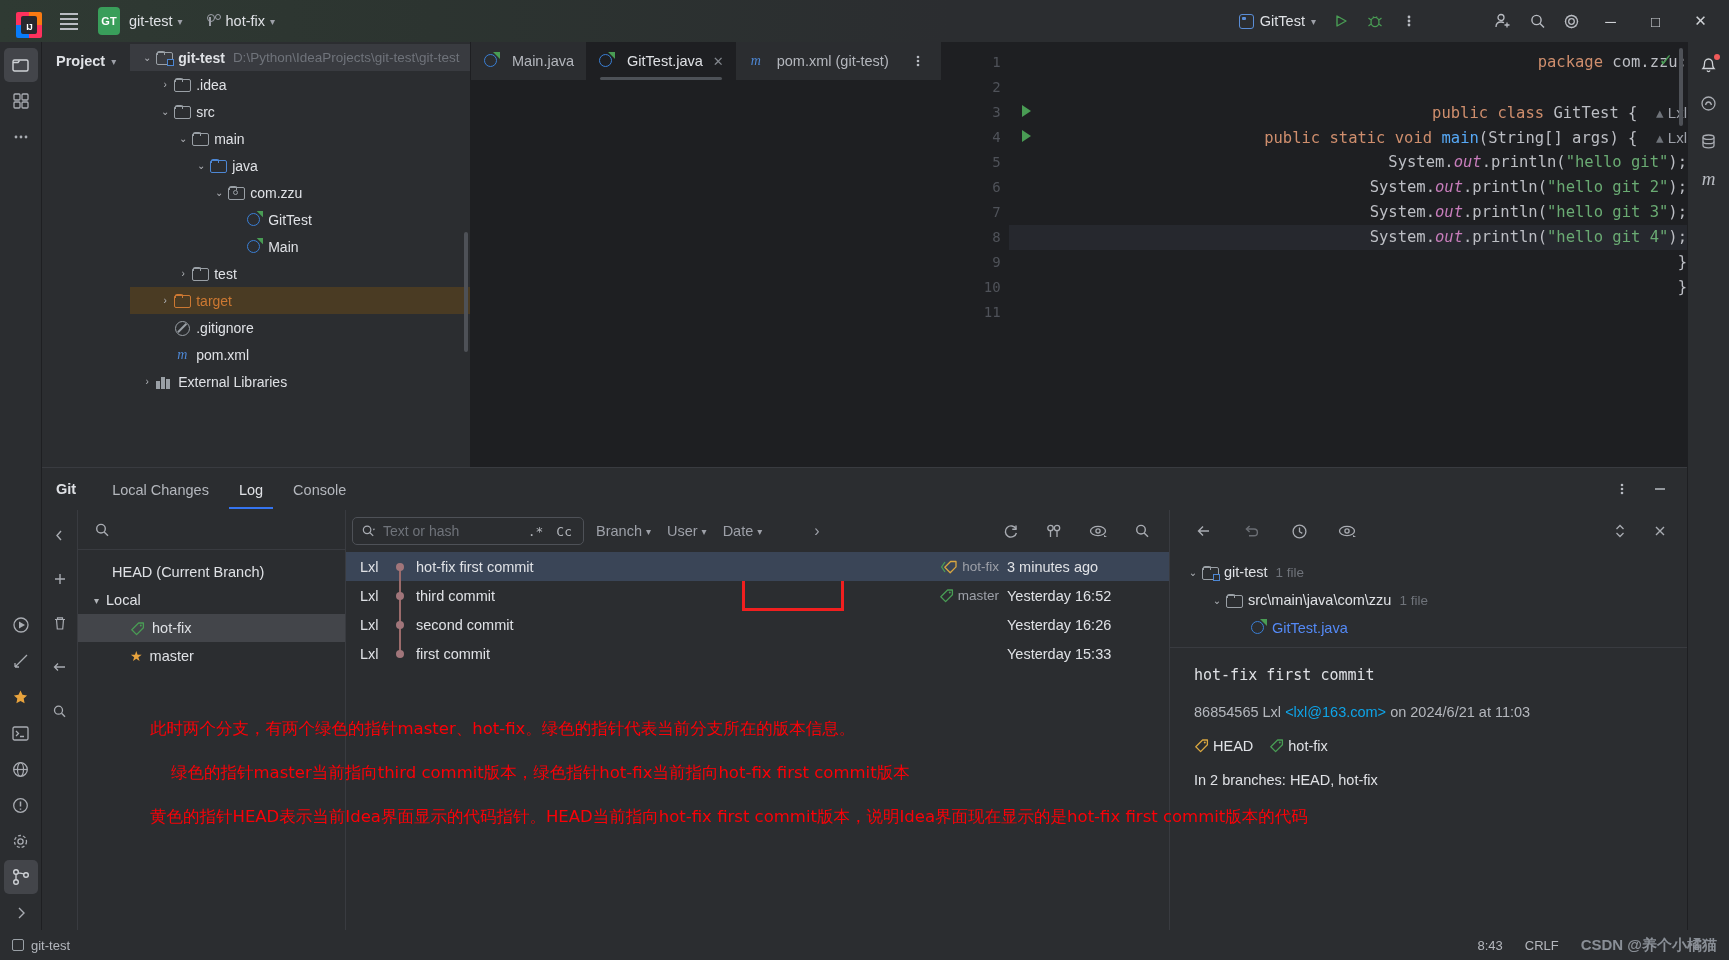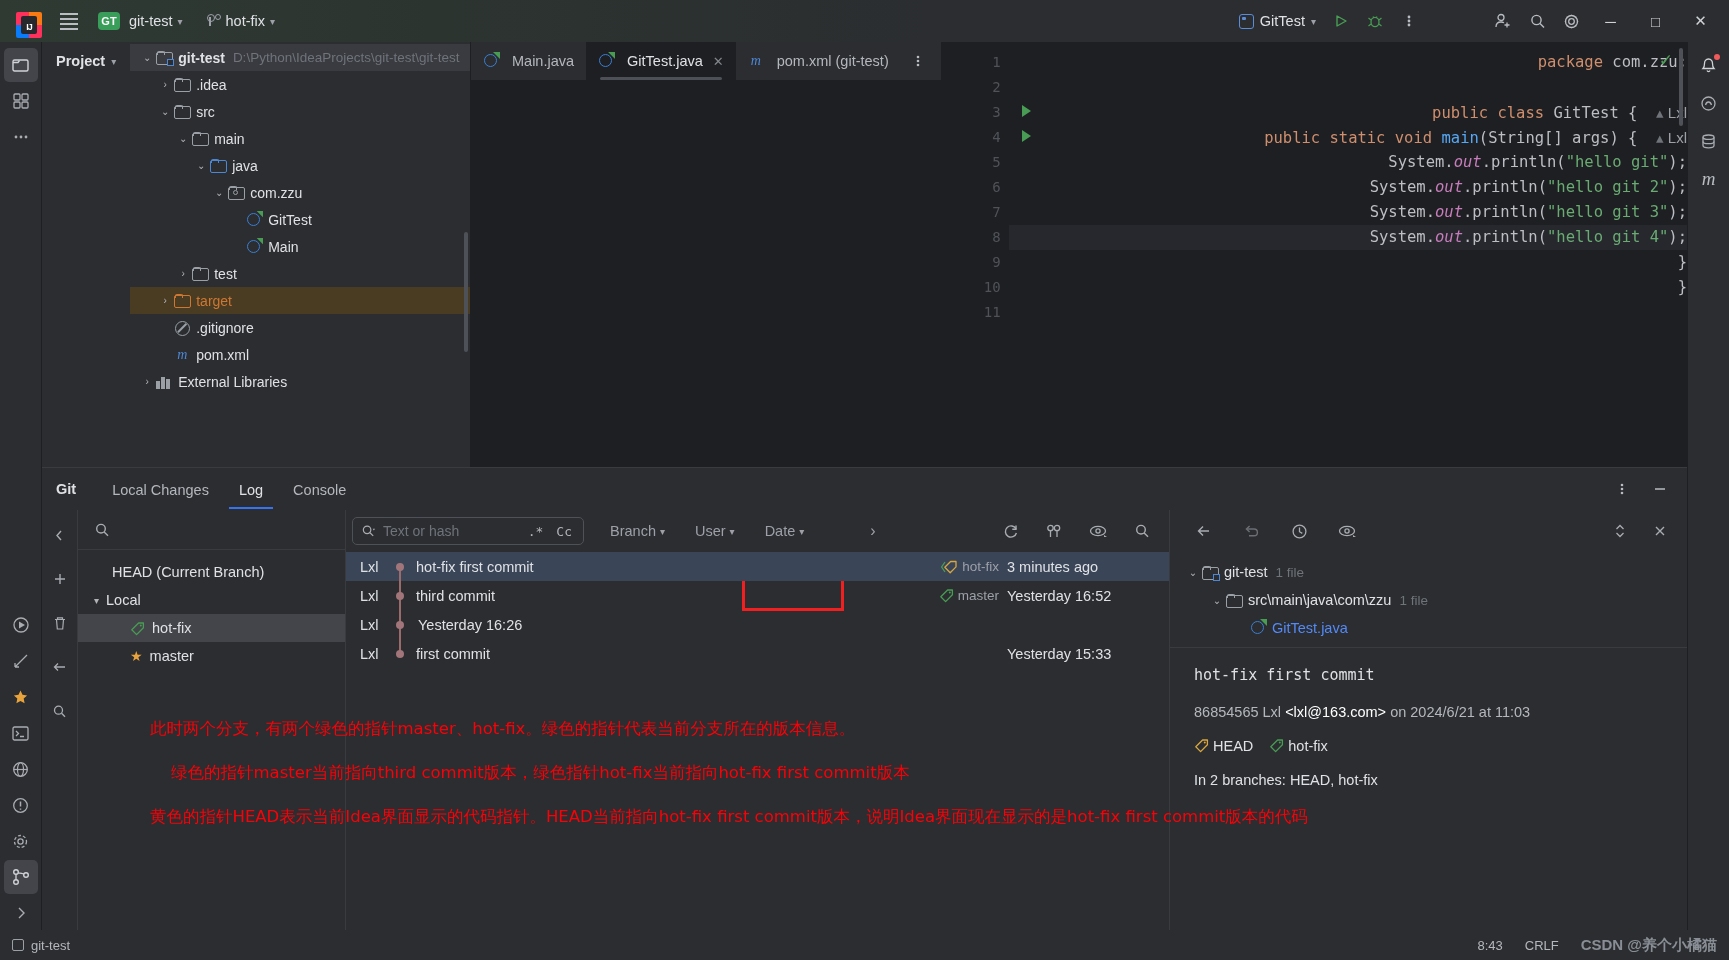--- a/index.html
+++ b/index.html
@@ -23,21 +23,21 @@
   .ij-logo .q { position: absolute; width: 13px; height: 13px; }
   .ij-logo .q1 { left: 0; top: 0; background: #fe315d; }
   .ij-logo .q2 { right: 0; top: 0; background: #f97a12; }
   .ij-logo .q3 { left: 0; bottom: 0; background: #087cfa; }
   .ij-logo .q4 { right: 0; bottom: 0; background: #fe315d; }
   .ij-logo .inner { position: absolute; left: 5px; top: 4px; width: 16px; height: 18px; background: #27282e; border-radius: 2px;
      color:#fff; font-size: 9px; font-weight: bold; text-align:center; line-height: 22px; letter-spacing:-1px;}
   .hamburger { width: 34px; height: 34px; display: flex; flex-direction: column; justify-content: center; align-items: center; gap: 3px; cursor: pointer; border-radius: 4px; }
   .hamburger span { display: block; width: 18px; height: 2px; background: #b9bcc2; }
   .proj-badge {
-    width: 22px; height: 18px; border-radius: 4px; background: #399e5a;
+    width: 22px; height: 28px; border-radius: 4px; background: #399e5a;
     color: #fff; font-size: 11px; font-weight: bold; display: flex; align-items: center; justify-content: center;
     margin-left: 10px;
   }
   .tb-item { display: flex; align-items: center; gap: 5px; padding: 4px 7px; border-radius: 5px; cursor: pointer; font-size: 14.5px; color: #dfe1e5; }
   .chev { font-size: 10px; color: #9da0a8; }
   .branch-ico { width: 14px; height: 15px; position: relative; }
   .branch-ico::before { content:""; position:absolute; left:2px; top:3px; width:2px; height:9px; background:#9da0a8;}
   .branch-ico::after { content:""; position:absolute; left:0px; top:0px; width:6px; height:6px; border:1.6px solid #9da0a8; border-radius:50%; background:transparent;}
   .branch-ico i { position:absolute; right:0px; top:0px; width:6px;height:6px; border:1.6px solid #9da0a8; border-radius:50%;}
   .tb-spacer { flex: 1; }
@@ -142,21 +142,21 @@
   .br-indent1 { padding-left: 34px; }
   .br-indent2 { padding-left: 52px; }
   .collapse-arrow { margin-right: 7px; font-size: 10px; color: #b0b3b8;}
   .tag-ico { width: 15px; height: 13px; margin-right: 7px; position: relative; flex:0 0 15px;}
   .tag-ico svg { display:block; }
   .star { color: #e8a33d; margin-right: 7px; font-size: 14px; }
   .gp-collapse { width: 36px; flex:0 0 36px; display:flex; flex-direction:column; align-items:center; padding-top:8px; gap:10px; background:#2b2d30; border-right:1px solid #393b40;}
 
   
   .logcol { flex: 1; display: flex; flex-direction: column; min-width: 0; background:#2b2d30;}
-  .log-toolbar { height: 42px; flex:0 0 42px; display: flex; align-items: center; gap: 22px; padding: 0 10px 0 6px; }
+  .log-toolbar { height: 42px; flex:0 0 42px; display: flex; align-items: center; gap: 8px; padding: 0 10px 0 6px; }
   .searchbox { width: 232px; height: 28px; border: 1px solid #4e5157; border-radius: 5px; display: flex; align-items: center; padding: 0 8px; gap: 7px; background:#2b2d30;}
   .searchbox .ph { flex: 1; color: #6f737a; font-size: 14px; }
   .sb-tog { color: #b0b3b8; font-size: 13px; padding: 0 3px; cursor: pointer; font-family:"DejaVu Sans Mono",monospace;}
   .filt { display: flex; align-items: center; gap: 4px; color: #9da0a8; font-size: 14.5px; cursor: pointer; padding: 3px 4px; border-radius:4px;}
   .tb-more { color: #9da0a8; margin-left: 10px; cursor: pointer; font-size: 14px;}
   .log-tools-right { margin-left: auto; display: flex; align-items: center; gap: 10px; }
 
   .logrows { flex: 1; overflow: hidden; font-size: 14.5px; position: relative;}
   .logrow { height: 29px; display: flex; align-items: center; cursor: pointer; position: relative;}
   .logrow.sel { background: #3a4557; }
@@ -173,21 +173,21 @@
 
   
   .details { width: 518px; flex: 0 0 518px; border-left: 1px solid #393b40; display: flex; flex-direction: column; background:#2b2d30;}
   .det-toolbar { height: 42px; flex:0 0 42px; display: flex; align-items: center; gap: 14px; padding-left: 16px;}
   .det-files { flex: 0 0 96px; padding-top: 6px; font-size: 14.5px; border-bottom: 1px solid #393b40;}
   .df-row { height: 28px; display: flex; align-items: center; cursor: pointer;}
   .df-count { color: #6f737a; margin-left: 8px; font-size: 13.5px;}
   .det-msg { flex: 1; padding: 18px 0 0 24px; font-size: 15px; overflow:hidden;}
   .det-subject { font-family: "DejaVu Sans Mono", monospace; font-size: 15px; color: #dfe1e5; margin-bottom: 20px;}
   .det-meta { color: #b4b7bd; font-size: 14.5px; margin-bottom: 18px;}
-  .det-meta a { color: #ffffff; text-decoration: none; text-align: right; }
+  .det-meta a { color: #0ea5e9; text-decoration: none; text-align: right; }
   .det-refs { display: flex; align-items: center; gap: 16px; margin-bottom: 18px; font-size: 14.5px;}
   .det-ref { display: flex; align-items: center; gap: 4px; }
   .det-branches { color: #dfe1e5; font-size: 14.5px; }
 
   
   .annot-layer { position: absolute; left: 0; top: 0; width: 1729px; height: 960px; pointer-events: none; }
   .ann-text { position: absolute; color: #fb0007; font-weight: normal; font-size: 16.5px; font-family: "DejaVu Sans", sans-serif; white-space: nowrap;}
 
   
   .statusbar { height: 30px; flex: 0 0 30px; background: #2b2d30; display: flex; align-items: center; padding: 0 12px; font-size: 13px; color: #b4b7bd; }
@@ -693,20 +693,21 @@
                     </span>
                   </span>
                   <span class="lr-date">Yesterday 16:52</span>
                 </div>
                 <div class="logrow">
                   <span class="lr-author">Lxl</span>
                   <span class="lr-graph">
                     <span class="lineseg"></span>
                     <span class="dot"></span>
                   </span>
+                  <span class="lr-subject">second commit</span>
                   <span class="lr-refs"></span>
                   <span class="lr-date">Yesterday 16:26</span>
                 </div>
                 <div class="logrow">
                   <span class="lr-author">Lxl</span>
                   <span class="lr-graph">
                     <span class="lineseg half-bot"></span>
                     <span class="dot"></span>
                   </span>
                   <span class="lr-subject">first commit</span>

